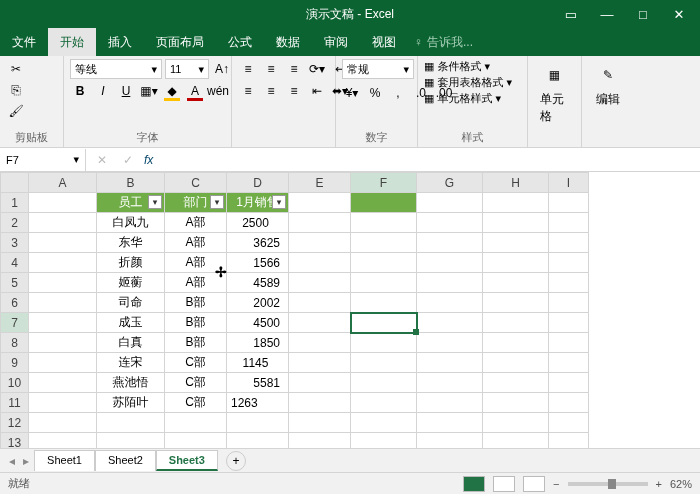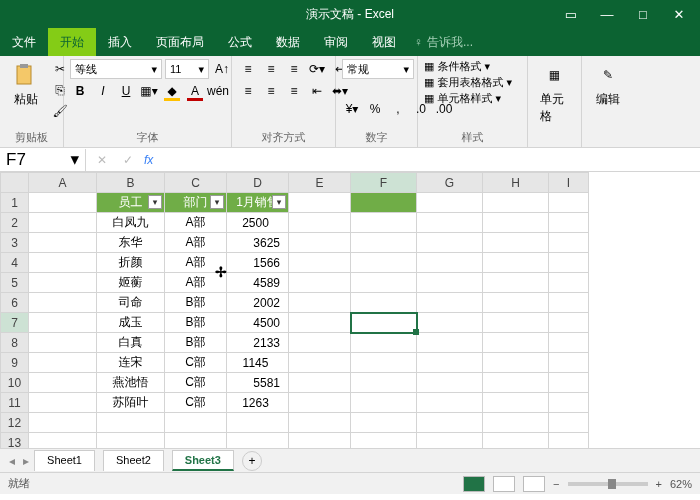--- a/index.html
+++ b/index.html
@@ -3,38 +3,38 @@
 <meta charset="utf-8">
 <style>
 * { margin: 0; padding: 0; box-sizing: border-box; font-family: "Microsoft YaHei", sans-serif; }
 body { width: 700px; height: 500px; background: #fff; overflow: hidden; font-size: 12px; }
 .titlebar { height: 28px; background: #0c6332; color: #fff; display: flex; align-items: center; justify-content: space-between; padding: 0 4px; }
 .titlebar .center { position: absolute; left: 50%; transform: translateX(-50%); font-size: 12px; }
 .titlebar .ctrls { display: flex; gap: 2px; }
 .titlebar .ctrls span { width: 34px; height: 22px; display: flex; align-items: center; justify-content: center; cursor: pointer; font-size: 13px; }
 .menubar { height: 28px; background: #0c6332; display: flex; align-items: center; color: #fff; font-size: 12px; }
 .menubar .tab { padding: 0 12px; height: 28px; display: flex; align-items: center; cursor: pointer; }
-.menubar .tab.active { background: #84cc16; color: #0c6332; }
+.menubar .tab.active { background: #e5e5e5; color: #0c6332; }
 .menubar .tell { color: #a5d0b7; margin-left: 6px; display: flex; align-items: center; gap: 4px; }
 .menubar .right { margin-left: auto; display: flex; align-items: center; gap: 8px; padding-right: 8px; }
 .menubar .share { background: #1a7a42; padding: 3px 8px; border-radius: 2px; display: flex; align-items: center; gap: 3px; }
 .ribbon { height: 92px; background: #f1f1f1; border-bottom: 1px solid #d4d4d4; display: flex; }
 .group { border-right: 1px solid #d4d4d4; padding: 3px 6px 2px; display: flex; flex-direction: column; justify-content: space-between; }
 .group-label { font-size: 11px; color: #666; text-align: center; padding-top: 1px; }
 .group-body { flex: 1; display: flex; align-items: flex-start; gap: 4px; }
 .bigbtn { display: flex; flex-direction: column; align-items: center; gap: 2px; padding: 2px 6px; cursor: pointer; }
 .bigbtn .ico { width: 28px; height: 28px; display: flex; align-items: center; justify-content: center; }
 .smallcol { display: flex; flex-direction: column; gap: 1px; }
 .smallrow { display: flex; align-items: center; gap: 3px; }
 .dd { border: 1px solid #ccc; background: #fff; font-size: 11px; height: 20px; padding: 0 4px; display: flex; align-items: center; justify-content: space-between; }
 .iconbtn { width: 20px; height: 20px; display: flex; align-items: center; justify-content: center; cursor: pointer; font-size: 12px; }
 .namebox-row { height: 24px; border-bottom: 1px solid #d4d4d4; display: flex; align-items: center; background: #fff; }
-.namebox { width: 86px; height: 22px; border-right: 1px solid #d4d4d4; padding: 0 6px; display: flex; align-items: center; justify-content: space-between; font-size: 17px; }
+.namebox { width: 86px; height: 22px; border-right: 1px solid #d4d4d4; padding: 0 6px; display: flex; align-items: center; justify-content: space-between; font-size: 11px; }
 .fx-area { flex: 1; display: flex; align-items: center; gap: 6px; padding: 0 6px; }
-.fx-area .fx { font-style: italic; color: #3b82f6; }
+.fx-area .fx { font-style: italic; color: #0c4a6e; }
 .grid-wrap { overflow: auto; height: 276px; position: relative; }
 table.grid { border-collapse: collapse; font-size: 12px; }
 .grid th, .grid td { border: 1px solid #d4d4d4; height: 20px; padding: 0; }
 .grid .colhead { background: #e6e6e6; text-align: center; font-weight: normal; color: #444; }
 .grid .rowhead { background: #e6e6e6; text-align: center; font-weight: normal; color: #444; width: 28px; }
 .grid td { padding: 0 4px; }
 .hdr-cell { background: #70ad47; color: #fff; position: relative; text-align: center; }
 .hdr-cell .fbtn { position: absolute; right: 2px; top: 2px; width: 14px; height: 14px; background: #fff; border: 1px solid #999; font-size: 9px; display: flex; align-items: center; justify-content: center; color: #333; }
 .sel-cell { outline: 2px solid #217346; outline-offset: -1px; position: relative; }
 .sel-cell::after { content: ""; position: absolute; right: -3px; bottom: -3px; width: 6px; height: 6px; background: #217346; }
@@ -79,29 +79,20 @@
   <div class="tab">视图</div>
   <div class="tell">
       <span>♀</span>
       <span>告诉我...</span>
     </div>
 </div>
 
 <div class="ribbon">
   <div class="group" style="width:64px">
     <div class="group-body">
-      <div class="bigbtn">
-        <div class="ico">
-            <svg width="26" height="26">
-              <rect x="4" y="4" width="14" height="18" fill="#f4c869" stroke="#b88a2f"></rect>
-              <rect x="7" y="2" width="8" height="4" fill="#999"></rect>
-            </svg>
-          </div>
-        <span>粘贴</span>
-      </div>
       <div class="smallcol">
         <span class="iconbtn">✂</span>
         <span class="iconbtn">⎘</span>
         <span class="iconbtn">🖌</span>
       </div>
     </div>
     <div class="group-label">剪贴板</div>
   </div>
 
   <div class="group" style="width:168px">
@@ -140,25 +131,24 @@
         <span class="iconbtn">↩</span>
       </div>
       <div class="smallrow">
         <span class="iconbtn">≡</span>
         <span class="iconbtn">≡</span>
         <span class="iconbtn">≡</span>
         <span class="iconbtn">⇤</span>
         <span class="iconbtn">⬌▾</span>
       </div>
     </div>
-    <div class="group-label">对齐方式</div>
   </div>
 
   <div class="group" style="width:82px">
-    <div class="group-body" style="flex-direction:column;gap:20px">
+    <div class="group-body" style="flex-direction:column;gap:4px">
       <div class="dd" style="width:72px">
           <span>常规</span>
           <span>▾</span>
         </div>
       <div class="smallrow">
         <span class="iconbtn">¥▾</span>
         <span class="iconbtn">%</span>
         <span class="iconbtn">,</span>
         <span class="iconbtn">.0</span>
         <span class="iconbtn">.00</span>
@@ -335,21 +325,21 @@
           <td class=""></td>
           <td class=""></td>
         </tr>
       </tbody>
       <tbody>
         <tr>
           <th class="rowhead">8</th>
           <td class=""></td>
           <td class="" style="text-align:center">白真</td>
           <td class="" style="text-align:center">B部</td>
-          <td class="" style="text-align:right;padding-right:8px">2133</td>
+          <td class="" style="text-align:right;padding-right:8px">1850</td>
           <td class=""></td>
           <td class=""></td>
           <td class=""></td>
           <td class=""></td>
           <td class=""></td>
         </tr>
       </tbody>
       <tbody>
         <tr>
           <th class="rowhead">9</th>
@@ -377,21 +367,21 @@
           <td class=""></td>
           <td class=""></td>
         </tr>
       </tbody>
       <tbody>
         <tr>
           <th class="rowhead">11</th>
           <td class=""></td>
           <td class="" style="text-align:center">苏陌叶</td>
           <td class="" style="text-align:center">C部</td>
-          <td class="" style="text-align:center;padding-right:8px">1263</td>
+          <td class="" style="text-align:left;padding-right:8px">1263</td>
           <td class=""></td>
           <td class=""></td>
           <td class=""></td>
           <td class=""></td>
           <td class=""></td>
         </tr>
       </tbody>
       <tbody>
         <tr>
           <th class="rowhead">12</th>
@@ -422,21 +412,21 @@
       </tbody>
     </table>
   <span class="cursor-ico" style="left:215px;top:92px;color:#000;font-weight:bold">✢</span>
 </div>
 
 <div class="sheetbar">
   <div class="nav">
     <span>◂</span>
     <span>▸</span>
   </div>
-  <div id="sheets" style="display:flex;gap:8px">
+  <div id="sheets" style="display:flex;gap:0">
       <div class="sheettab">Sheet1</div>
       <div class="sheettab">Sheet2</div>
       <div class="sheettab active">Sheet3</div>
     </div>
   <div class="addsheet">+</div>
 </div>
 
 <div class="statusbar">
   <span>就绪</span>
   <div class="right">

